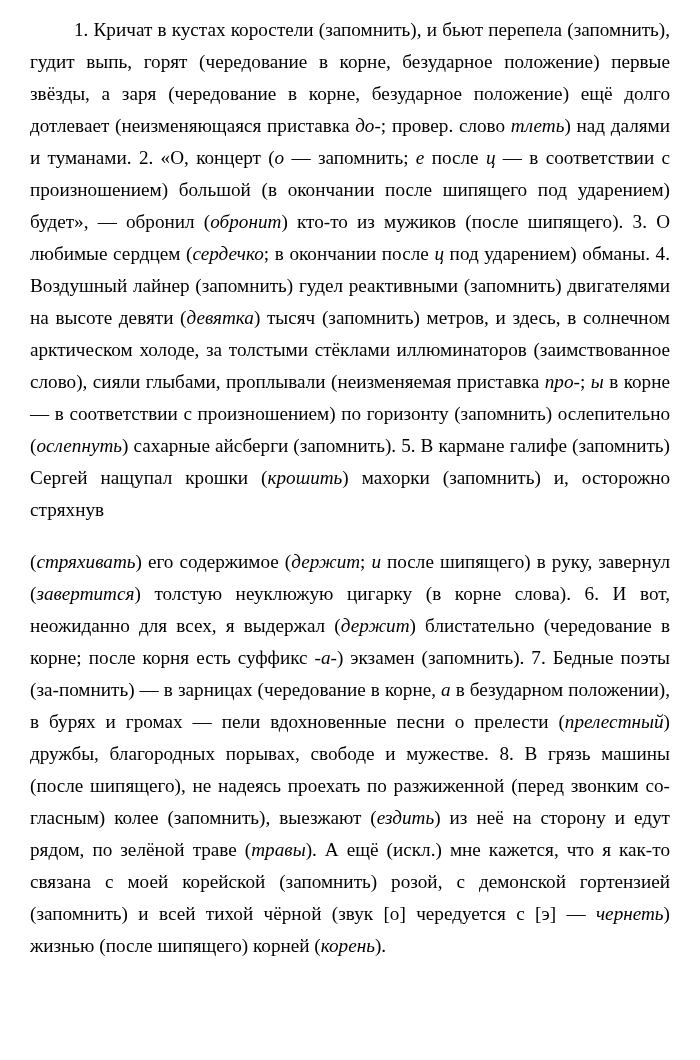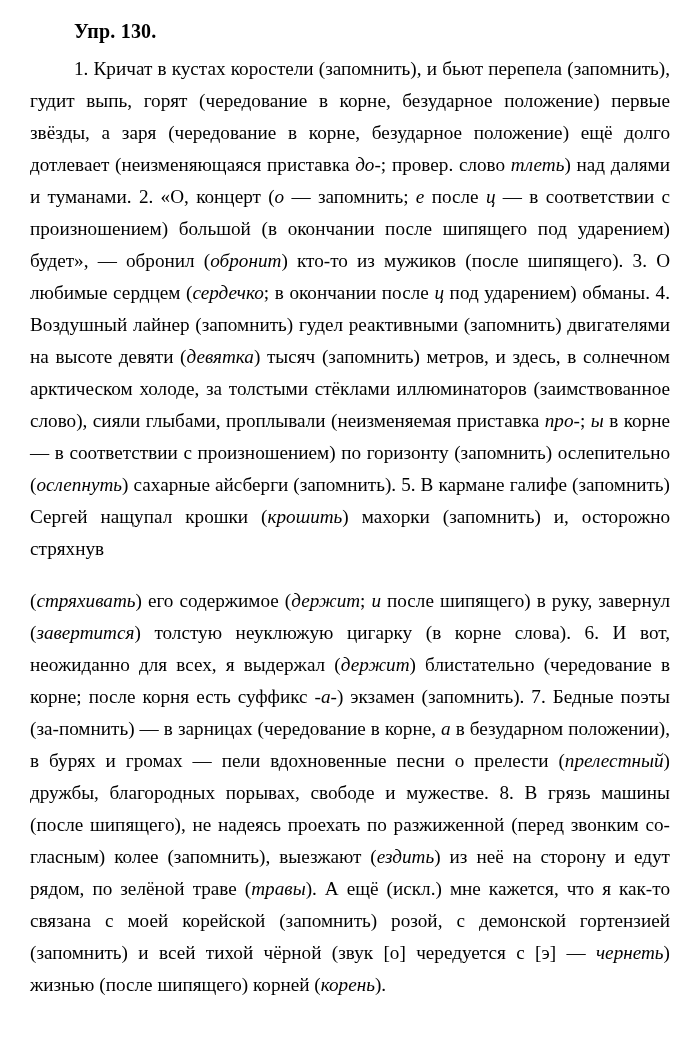--- a/index.html
+++ b/index.html
@@ -44,21 +44,20 @@
   }
   i {
     font-style: italic;
   }
 </style>
 </head>
 <body>
 
 <div class="page">
 
-  <div class="exercise-title">Упр. 130.</div>
 
   <p class="para first">1. Кричат в кустах коростели (запомнить), и бьют перепела (запомнить), гудит выпь, горят (чередование в корне, безударное положение) первые звёзды, а заря (чередование в корне, безударное положение) ещё долго дотлевает (неизменяющаяся приставка <i>до-</i>; провер. слово <i>тлеть</i>) над далями и туманами. 2. «О, концерт (<i>о</i> — запомнить; <i>е</i> после <i>ц</i> — в соответствии с произношением) большой (в окончании после шипящего под ударением) будет», — обронил (<i>обронит</i>) кто-то из мужиков (после шипящего). 3. О любимые сердцем (<i>сердечко</i>; в окончании после <i>ц</i> под ударением) обманы. 4. Воздушный лайнер (запомнить) гудел реактивными (запомнить) двигателями на высоте девяти (<i>девятка</i>) тысяч (запомнить) метров, и здесь, в солнечном арктическом холоде, за толстыми стёклами иллюминаторов (заимствованное слово), сияли глыбами, проплывали (неизменяемая приставка <i>про-</i>; <i>ы</i> в корне — в соответствии с произношением) по горизонту (запомнить) ослепительно (<i>ослепнуть</i>) сахарные айсберги (запомнить). 5. В кармане галифе (запомнить) Сергей нащупал крошки (<i>крошить</i>) махорки (запомнить) и, осторожно стряхнув</p>
 
   <div class="block-gap"></div>
 
   <p class="para">(<i>стряхивать</i>) его содержимое (<i>держит</i>; <i>и</i> после шипящего) в руку, завернул (<i>завертится</i>) толстую неуклюжую цигарку (в корне слова). 6. И вот, неожиданно для всех, я выдержал (<i>держит</i>) блистательно (чередование в корне; после корня есть суффикс <i>-а-</i>) экзамен (запомнить). 7. Бедные поэты (за-<wbr>помнить) — в зарницах (чередование в корне, <i>а</i> в безударном положении), в бурях и громах — пели вдохновенные песни о прелести (<i>прелестный</i>) дружбы, благородных порывах, свободе и мужестве. 8. В грязь машины (после шипящего), не надеясь проехать по разжиженной (перед звонким со-<wbr>гласным) колее (запомнить), выезжают (<i>ездить</i>) из неё на сторону и едут рядом, по зелёной траве (<i>травы</i>). А ещё (искл.) мне кажется, что я как-то связана с моей корейской (запомнить) розой, с демонской гортензией (запомнить) и всей тихой чёрной (звук [о] чередуется с [э] — <i>чернеть</i>) жизнью (после шипящего) корней (<i>корень</i>).</p>
 
 </div>
 
 </body></html>

